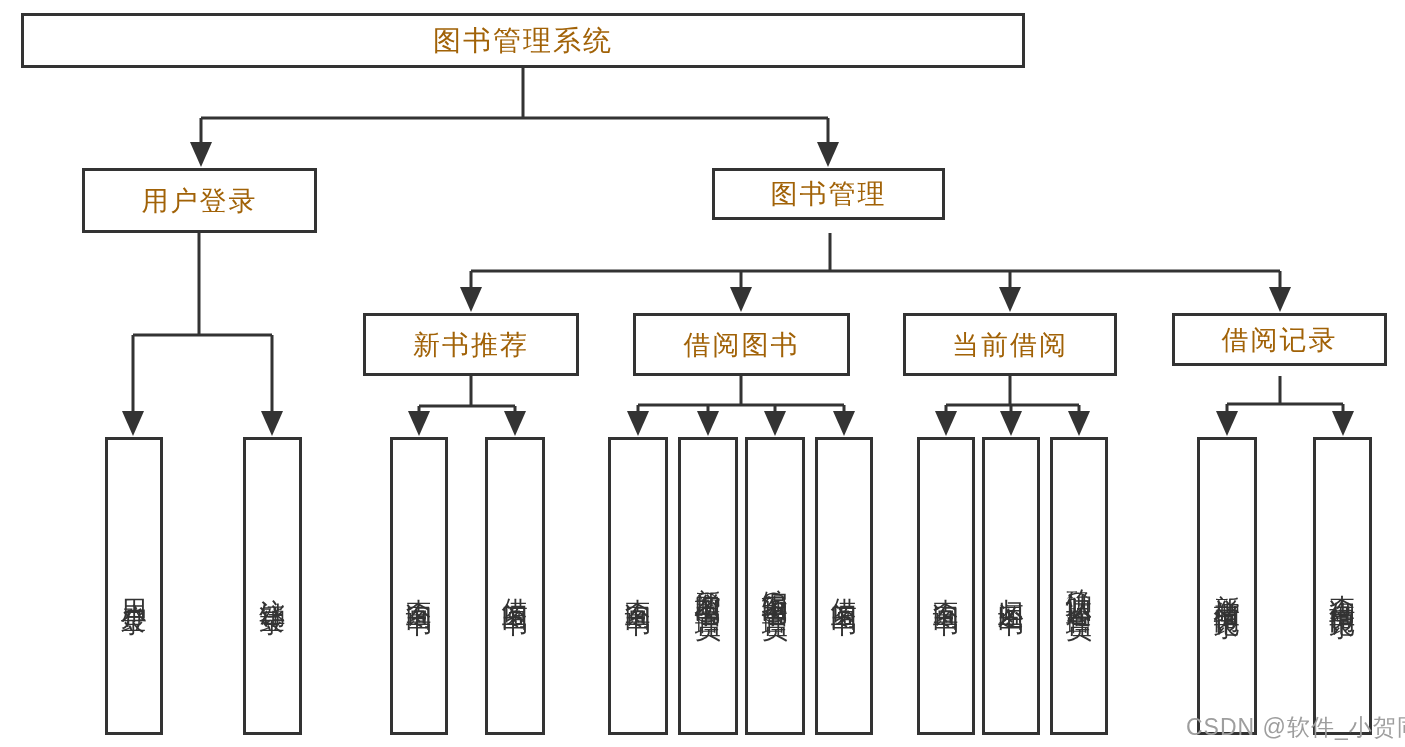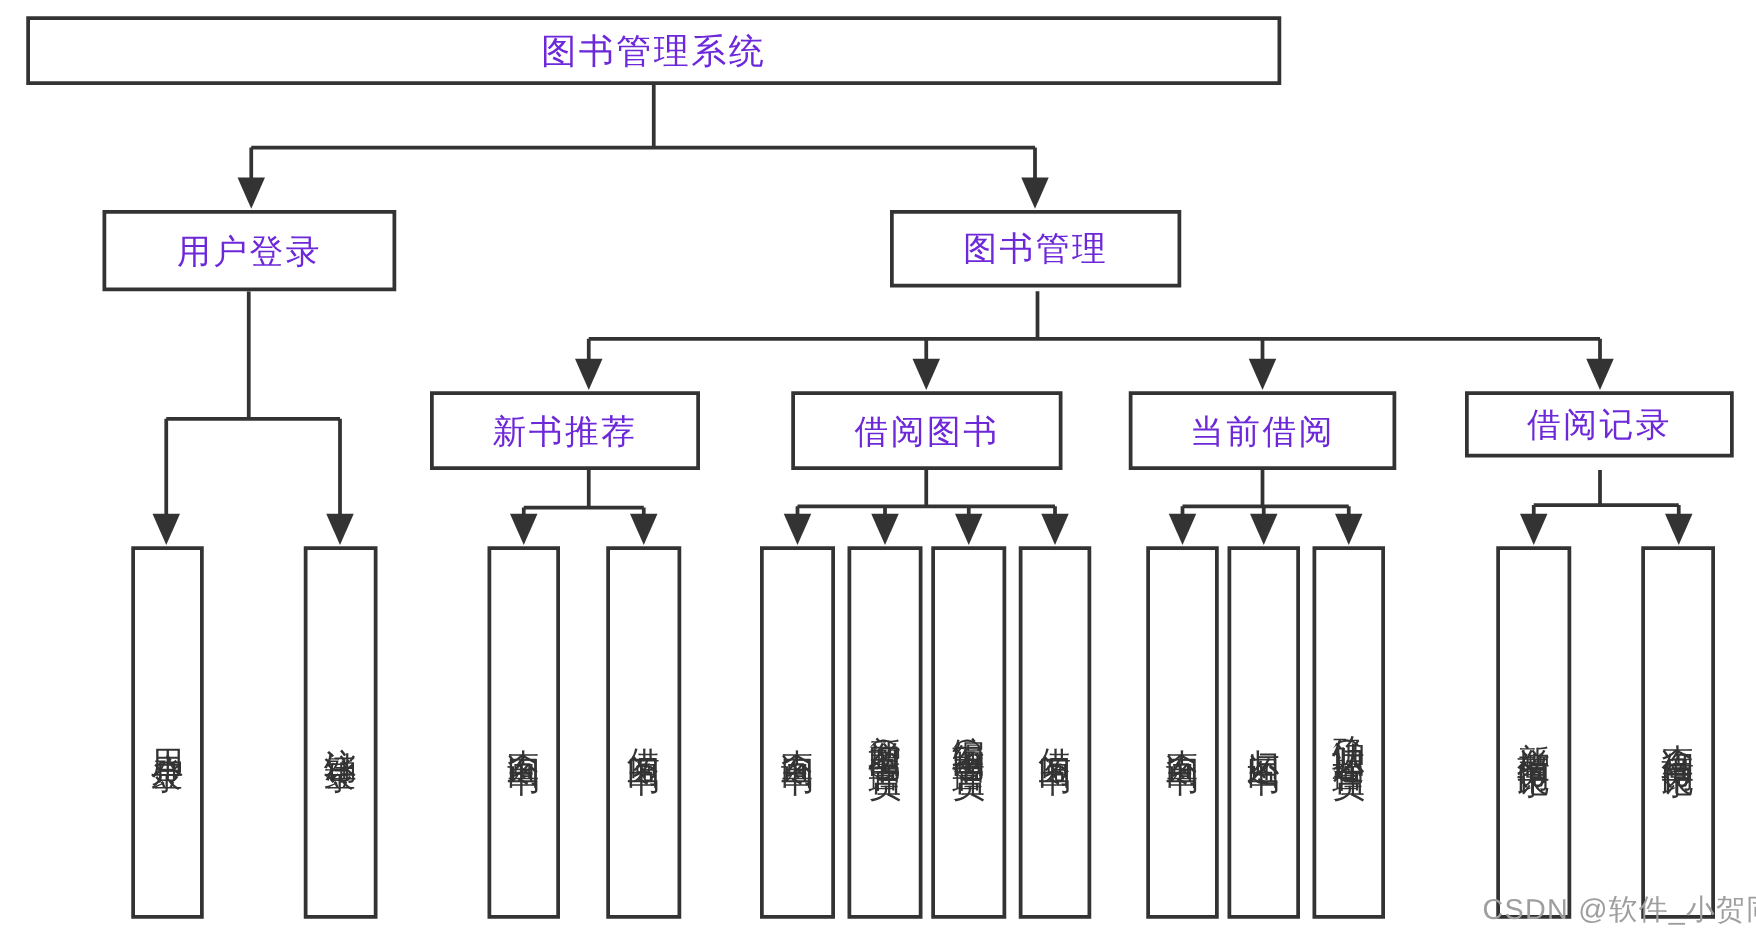--- a/index.html
+++ b/index.html
@@ -24,21 +24,21 @@
     pointer-events: none;
   }
   .hbox {
     position: absolute;
     box-sizing: border-box;
     border: 3px solid #333333;
     background: #ffffff;
     display: flex;
     align-items: center;
     justify-content: center;
-    color: #6d28d9;
+    color: #a16207;
     font-size: 27px;
     letter-spacing: 2px;
     white-space: nowrap;
   }
   .hbox.root { font-size: 28px; }
   .vbox {
     position: absolute;
     box-sizing: border-box;
     border: 3px solid #333333;
     background: #ffffff;
@@ -104,25 +104,25 @@
     </g>
   </svg>
 
   <div class="hbox root" style="left:21px; top:13px; width:1004px; height:55px;">
     <span>图书管理系统</span>
   </div>
 
   <div class="hbox" style="left:82px; top:168px; width:235px; height:65px;">
     <span>用户登录</span>
   </div>
-  <div class="hbox" style="left:712px; top:168px; width:233px; height:62px;">
+  <div class="hbox" style="left:712px; top:168px; width:233px; height:52px;">
     <span>图书管理</span>
   </div>
 
-  <div class="hbox" style="left:344px; top:313px; width:216px; height:63px;">
+  <div class="hbox" style="left:363px; top:313px; width:216px; height:63px;">
     <span>新书推荐</span>
   </div>
   <div class="hbox" style="left:633px; top:313px; width:217px; height:63px;">
     <span>借阅图书</span>
   </div>
   <div class="hbox" style="left:903px; top:313px; width:214px; height:63px;align-items:center;">
     <span>当前借阅</span>
   </div>
   <div class="hbox" style="left:1172px; top:313px; width:215px; height:53px;">
     <span>借阅记录</span>

